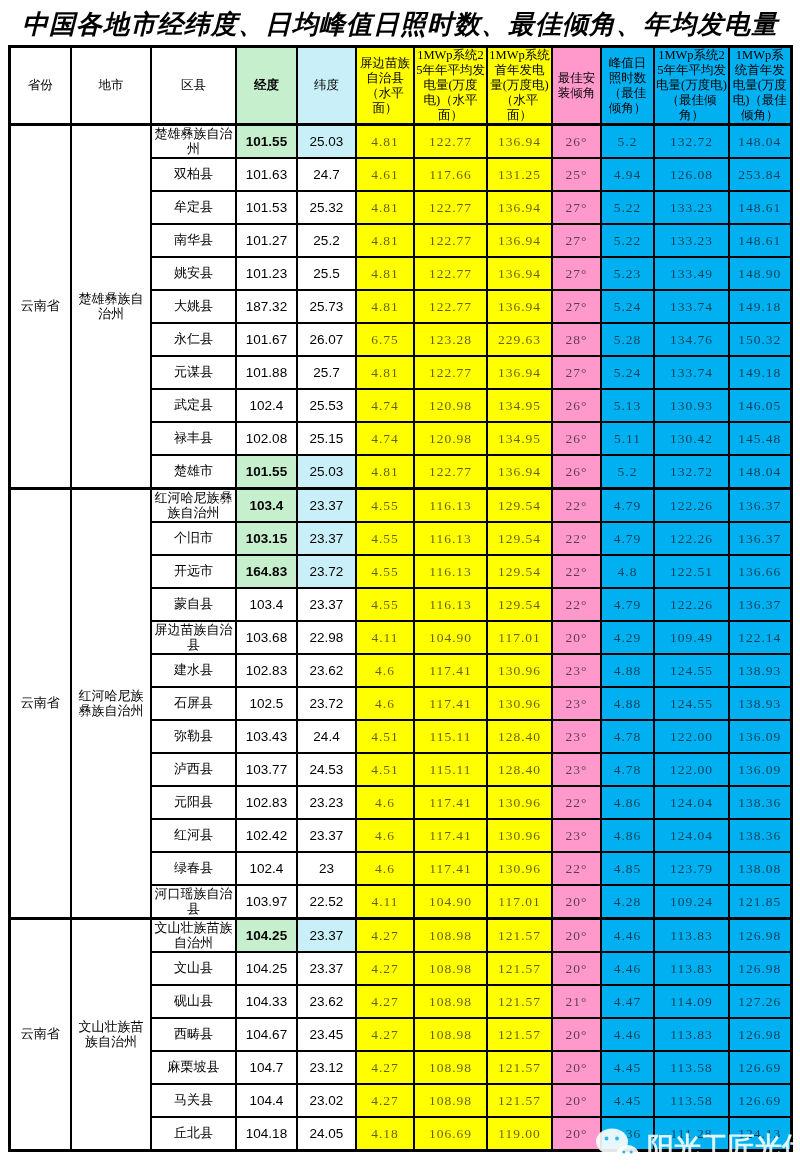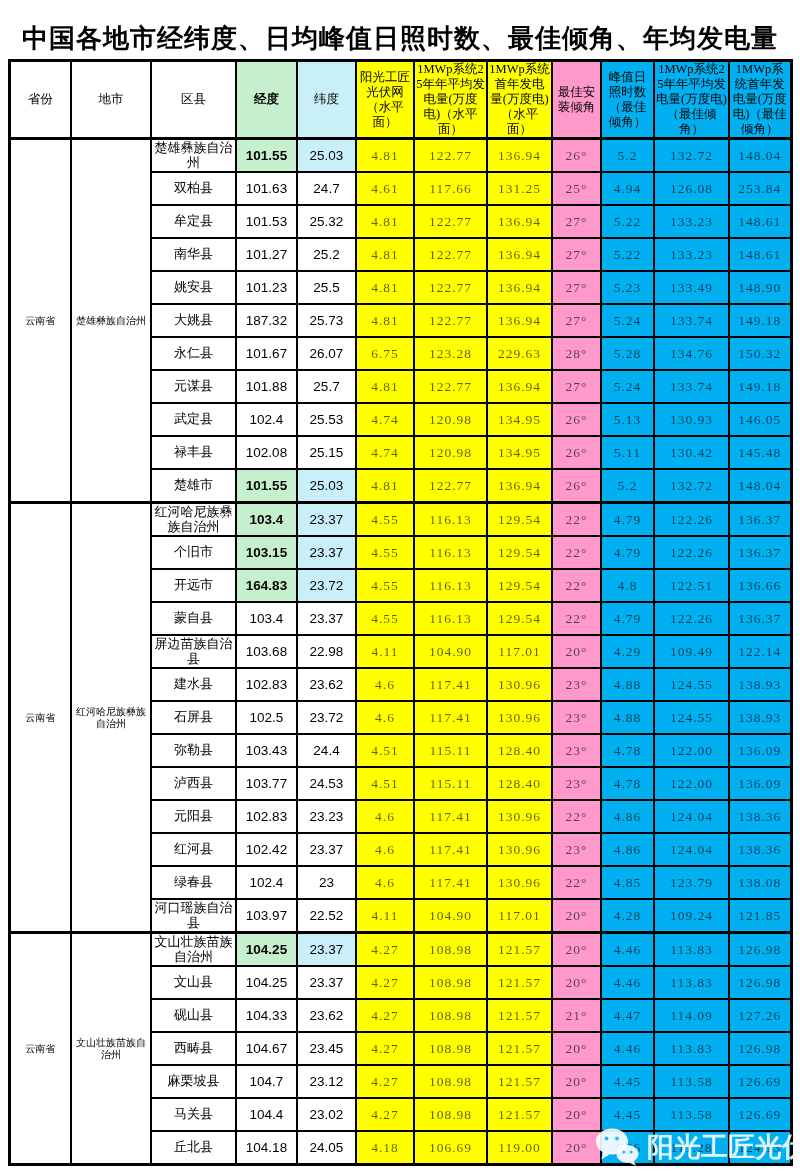--- a/index.html
+++ b/index.html
@@ -2,37 +2,37 @@
 <html style="--yellow: #FFFF00; --pink: #FF99CC; --blue: #00B0F0; --green: #C6EFCE; --cyan: #C9F0F8; --border: #000000;"><head>
 <meta charset="utf-8">
 <style>
   :root{
     --yellow:#FFFF00; --pink:#FF99CC; --blue:#00B0F0;
     --green:#C6EFCE; --cyan:#C9F0F8; --border:#000;
   }
   html,body{margin:0;padding:0;background:#fff;}
   .page{position:relative;width:800px;height:1176px;background:#fff;overflow:hidden;
         font-family:"Liberation Serif","DejaVu Serif",serif;color:#000;}
-  .title{margin:0;padding:21px 0 3px;text-align:center;font-size:26px;font-weight:bold;
-         letter-spacing:1px;white-space:nowrap;}
+  .title{margin:0;padding:7px 0 3px;text-align:center;font-size:26px;font-weight:bold;
+         letter-spacing:1px;white-space:nowrap;font-style:italic;}
   table.data{border-collapse:collapse;table-layout:fixed;width:784px;margin:0 auto;
              border:3px solid var(--border);}
   th,td{border:2px solid var(--border);text-align:center;vertical-align:middle;
         padding:0 1px;overflow:hidden;}
   thead th{height:74px;font-size:12.5px;font-weight:normal;line-height:1.2;word-break:break-all;}
   tbody td{height:31px;font-size:13px;line-height:1.15;word-break:break-all;}
   .h-lon,.hl-lon{background:var(--green);font-weight:bold;}
   .h-lat,.hl-lat{background:var(--cyan);}
   .h-yel,.c-yel{background:var(--yellow);}
   .h-pink,.c-pink{background:var(--pink);text-align:center;}
   .h-blue,.c-blue{background:var(--blue);}
   .c-yel,.c-pink,.c-blue{color:rgba(0,0,0,0.62);font-size:13.5px;letter-spacing:1px;
                          font-family:"Liberation Serif","DejaVu Serif",serif;}
   .c-lon,.c-lat{font-family:"Liberation Sans","DejaVu Sans",sans-serif;font-size:13.5px;}
-  .c-prov,.c-city{font-size:10px;margin-left:36px;}
+  .c-prov,.c-city{font-size:13px;margin-left:36px;}
   tr.group-start td{border-top:3px solid var(--border);}
   .watermark{position:absolute;left:594px;top:1127px;display:flex;align-items:center;gap:7px;
              color:rgba(255,255,255,0.88);font-size:27px;font-weight:bold;white-space:nowrap;
              pointer-events:none;}
   .watermark svg{display:block;}
 </style>
 </head>
 <body>
 
 <div class="page">
@@ -54,21 +54,21 @@
         <col style="width:75px">
         <col style="width:62px">
     </colgroup>
     <thead>
       <tr>
         <th>省份</th>
         <th>地市</th>
         <th>区县</th>
         <th class="h-lon">经度</th>
         <th class="h-lat">纬度</th>
-        <th class="h-yel">阳光工匠光伏网（水平面）</th>
+        <th class="h-yel">屏边苗族自治县（水平面）</th>
         <th class="h-yel">1MWp系统25年年平均发电量(万度电)（水平面）</th>
         <th class="h-yel">1MWp系统首年发电量(万度电)（水平面）</th>
         <th class="h-pink">最佳安装倾角</th>
         <th class="h-blue">峰值日照时数（最佳倾角）</th>
         <th class="h-blue">1MWp系统25年年平均发电量(万度电)（最佳倾角）</th>
         <th class="h-blue">1MWp系统首年发电量(万度电)（最佳倾角）</th>
       </tr>
     </thead>
     <tbody id="tbody">
         <tr class="group-start">

